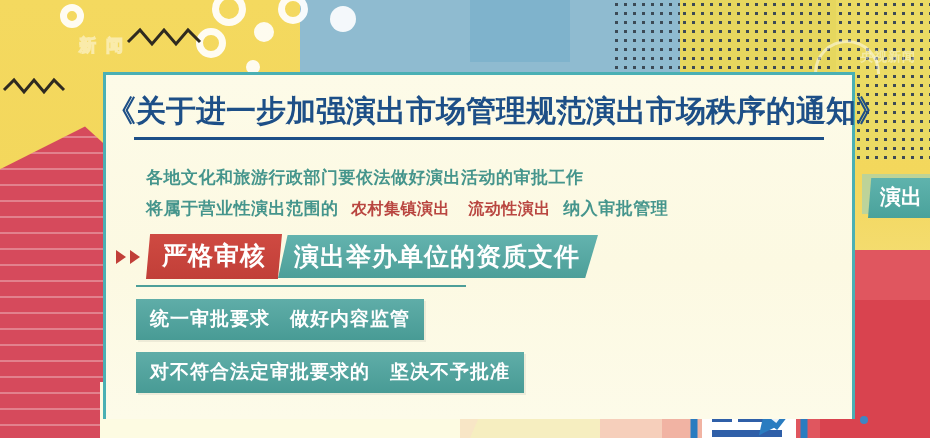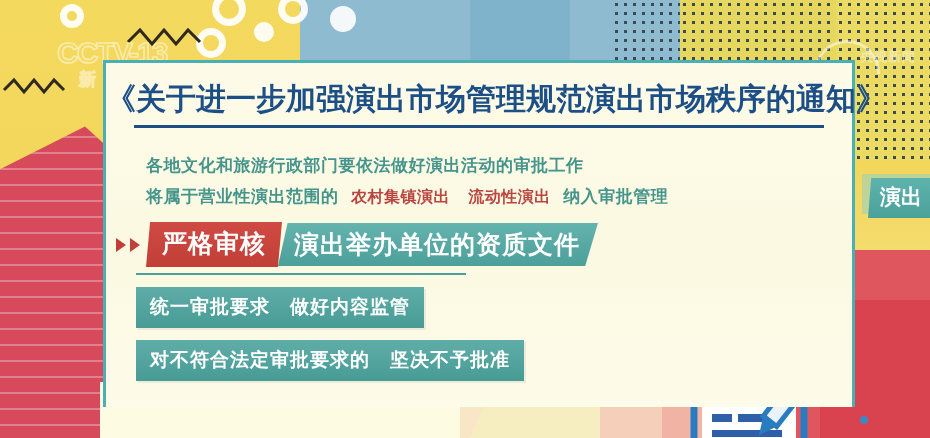--- a/index.html
+++ b/index.html
@@ -110,21 +110,21 @@
     font-weight:700;
   }
   .wm-arc {
     position:absolute; right:50px; top:40px; width:66px; height:34px;
     border:3px solid rgba(255,255,255,.5); border-bottom:none;
     border-radius:40px 40px 0 0;
   }
 
   
   .card {
-    position:absolute; left:103px; top:60px; width:752px; height:347px;
+    position:absolute; left:103px; top:72px; width:752px; height:347px;
     background:linear-gradient(180deg,#fdfbe8 0%,#fcf9e2 55%,#fdfbe9 100%);
     border-left:3px solid #4ab0b4;
     border-top:3px solid #4ab0b4;
     border-right:3px solid #4ab0b4;
   }
   .card-title {
     margin-top:16px; text-align:center;
     font-size:30px; font-weight:700; color:#1d4f87;
     letter-spacing:0px; white-space:nowrap;
     font-family:"DejaVu Sans","Liberation Sans",sans-serif;
@@ -252,21 +252,20 @@
       <rect x="22" y="90" width="70" height="7" fill="#2f5fa8"></rect>
       <g transform="rotate(38 105 50)">
         <rect x="96" y="6" width="17" height="84" fill="#eaf2fb" stroke="#2a7cc0" stroke-width="5"></rect>
         <polygon points="96,90 113,90 104.5,108" fill="#2a7cc0"></polygon>
         <rect x="96" y="6" width="17" height="12" fill="#2a7cc0"></rect>
       </g>
     </svg>
   </div>
 
   <div class="cctv">
-    <div class="cctv-text">CCTV-13</div>
     <div class="cctv-sub">新闻</div>
   </div>
   <div class="wm-arc"></div>
   <div class="watermark">央视新闻</div>
 
   <div class="card">
 
     <div class="card-title">《关于进一步加强演出市场管理规范演出市场秩序的通知》</div>
     <div class="title-rule"></div>
 

